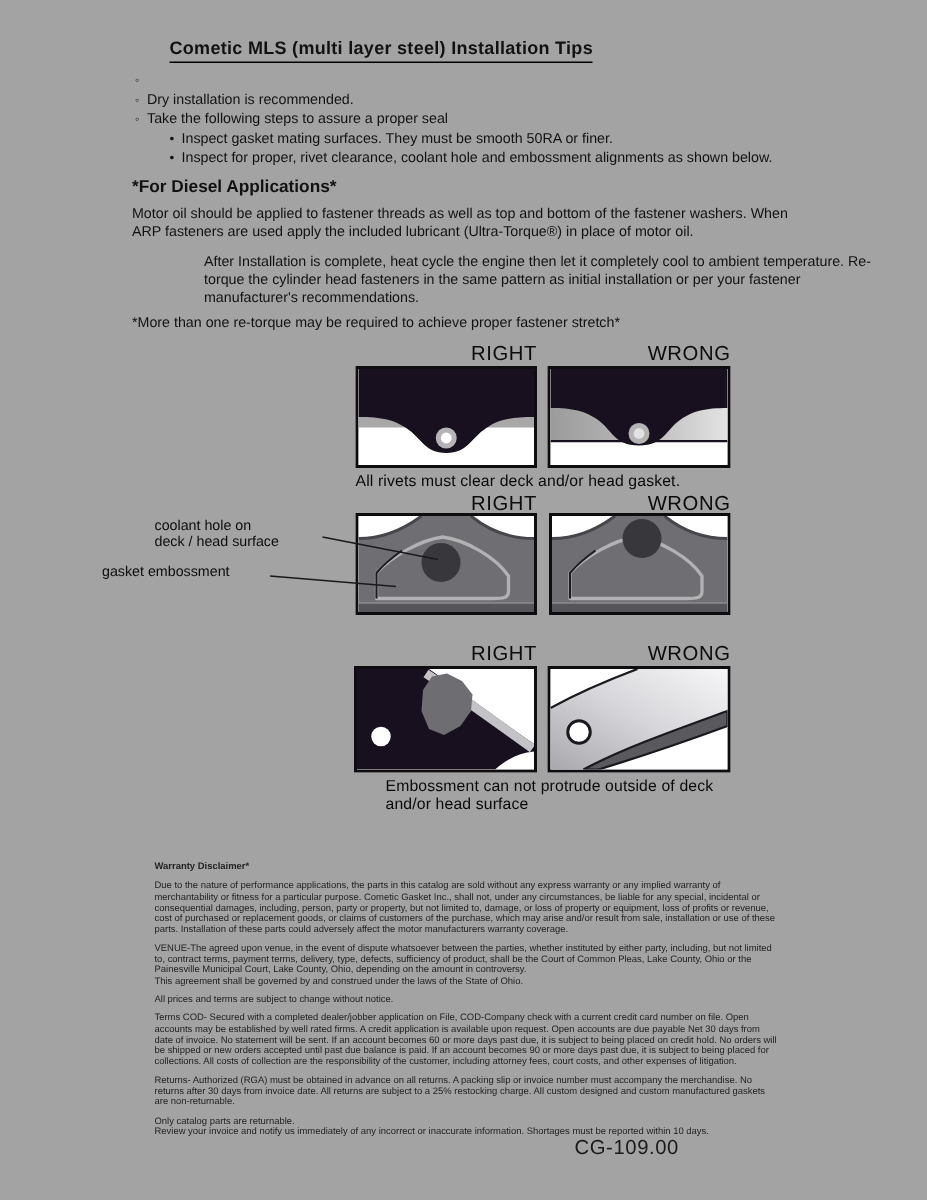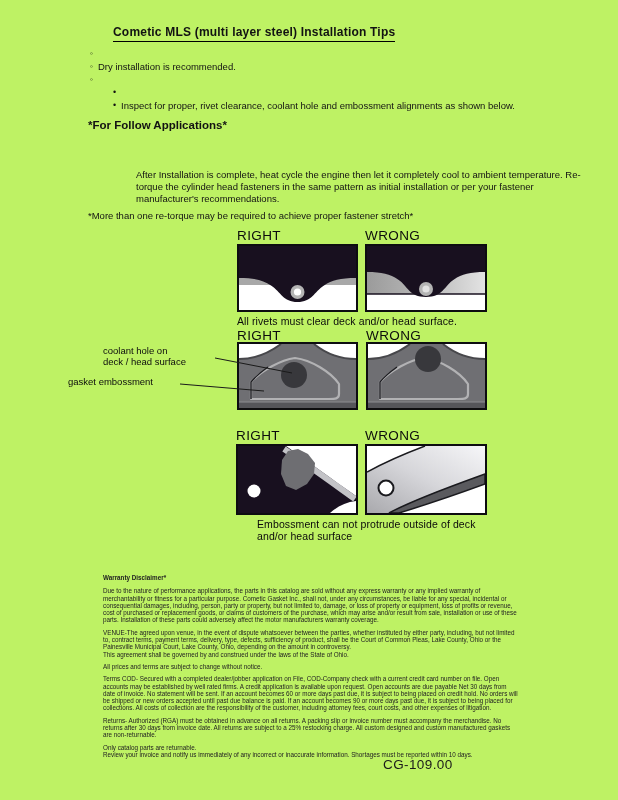--- a/index.html
+++ b/index.html
@@ -1,20 +1,20 @@
 <!DOCTYPE html>
 <html><head>
 <meta charset="utf-8">
 <style>
   html,body{margin:0;padding:0;background:#e8e8e8;}
   .page{
     position:relative;
     width:618px;height:800px;
     margin:0 auto;
-    background:#bef264;
+    background:#a3a3a3;
     font-family:"Liberation Sans", sans-serif;
     color:#121212;
     overflow:hidden;
   }
   
   .title{
     position:absolute;left:113px;top:25px;
     font-size:12px;font-weight:bold;letter-spacing:.2px;
     border-bottom:1.6px solid #000;padding-bottom:2px;
     white-space:nowrap;
@@ -26,21 +26,21 @@
   .bullet-row.sub .marker{font-size:9px;}
   
   .diesel-heading{position:absolute;left:88px;top:119px;font-size:11.5px;font-weight:bold;}
   .para{position:absolute;left:88px;width:452px;font-size:9.5px;line-height:12px;}
   .para1{top:137px;}
   .para2{top:169px;margin-left:48px;}
   .note{top:210px;}
   
   .dlabel{
     position:absolute;font-size:13.5px;letter-spacing:.4px;color:#0c0c0c;
-    text-align:left;
+    text-align:right;
   }
   .dbox{
     position:absolute;border:2px solid #0d0d10;box-sizing:border-box;background:#fff;
   }
   .dbox svg{display:block;width:100%;height:100%;}
   .caption{
     position:absolute;font-size:10.5px;line-height:12px;color:#0a0a0a;letter-spacing:.1px;
   }
   .annot{
     position:absolute;font-size:9.5px;line-height:10.5px;text-align:left;color:#0c0c0c;
@@ -69,31 +69,34 @@
   <div class="bullets">
     <div class="bullet-row">
       <span class="marker">◦</span>
     </div>
     <div class="bullet-row">
       <span class="marker">◦</span>
       <span>Dry installation is recommended.</span>
     </div>
     <div class="bullet-row">
       <span class="marker">◦</span>
+      <span>Take the following steps to assure a proper seal</span>
     </div>
     <div class="bullet-row sub">
       <span class="marker">•</span>
+      <span>Inspect gasket mating surfaces.  They must be smooth 50RA or finer.</span>
     </div>
     <div class="bullet-row sub">
       <span class="marker">•</span>
       <span>Inspect for proper, rivet clearance, coolant hole and embossment alignments as shown below.</span>
     </div>
   </div>
 
-  <div class="diesel-heading">*For Follow Applications*</div>
+  <div class="diesel-heading">*For Diesel Applications*</div>
+  <div class="para para1">Motor oil should be applied to fastener threads as well as top and bottom of the fastener washers. When ARP fasteners are used apply the included lubricant (Ultra-Torque®) in place of motor oil.</div>
   <div class="para para2">After Installation is complete, heat cycle the engine then let it completely cool to ambient temperature. Re-torque the cylinder head fasteners in the same pattern as initial installation or per your fastener manufacturer's recommendations.</div>
   <div class="para note">*More than one re-torque may be required to achieve proper fastener stretch*</div>
 
   <div class="dlabel" style="left:237px;top:228px;width:121px;">RIGHT</div>
   <div class="dlabel" style="left:365px;top:228px;width:122px;">WRONG</div>
 
   <div class="dbox" style="left:237px;top:244px;width:121px;height:68px;">
     <svg viewBox="0 0 117 64" preserveAspectRatio="none">
       <rect x="0" y="0" width="117" height="64" fill="#ffffff"></rect>
       <rect x="0" y="32" width="117" height="7" fill="#a8a8a8"></rect>
@@ -114,21 +117,21 @@
       </defs>
       <rect x="0" y="0" width="118" height="64" fill="#ffffff"></rect>
       <rect x="0" y="26" width="118" height="22" fill="url(#deckGrad)"></rect>
       <path d="M0,48 H118" stroke="#18101f" stroke-width="1.5"></path>
       <path d="M0,0 H118 V26 C103,26 95,28 87,33.5 C77,40 76,51 59,51 C42,51 41,40 31,33.5 C23,28 15,26 0,26 Z" fill="#18101f"></path>
       <circle cx="59" cy="43" r="7" fill="#b4b4b4"></circle>
       <circle cx="59" cy="43" r="3.6" fill="#e2e2e2"></circle>
     </svg>
   </div>
 
-  <div class="caption" style="left:237px;top:315px;">All rivets must clear deck and/or head surface.</div>
+  <div class="caption" style="left:237px;top:315px;">All rivets must clear deck and/or head gasket.</div>
 
   <div class="dlabel" style="left:237px;top:328px;width:121px;">RIGHT</div>
   <div class="dlabel" style="left:366px;top:328px;width:121px;">WRONG</div>
 
   <div class="annot" style="left:103px;top:346px;width:110px;">
     <div>coolant hole on</div>
     <div>deck / head surface</div>
   </div>
   <div class="annot" style="left:68px;top:377px;width:110px;">gasket embossment</div>
 

